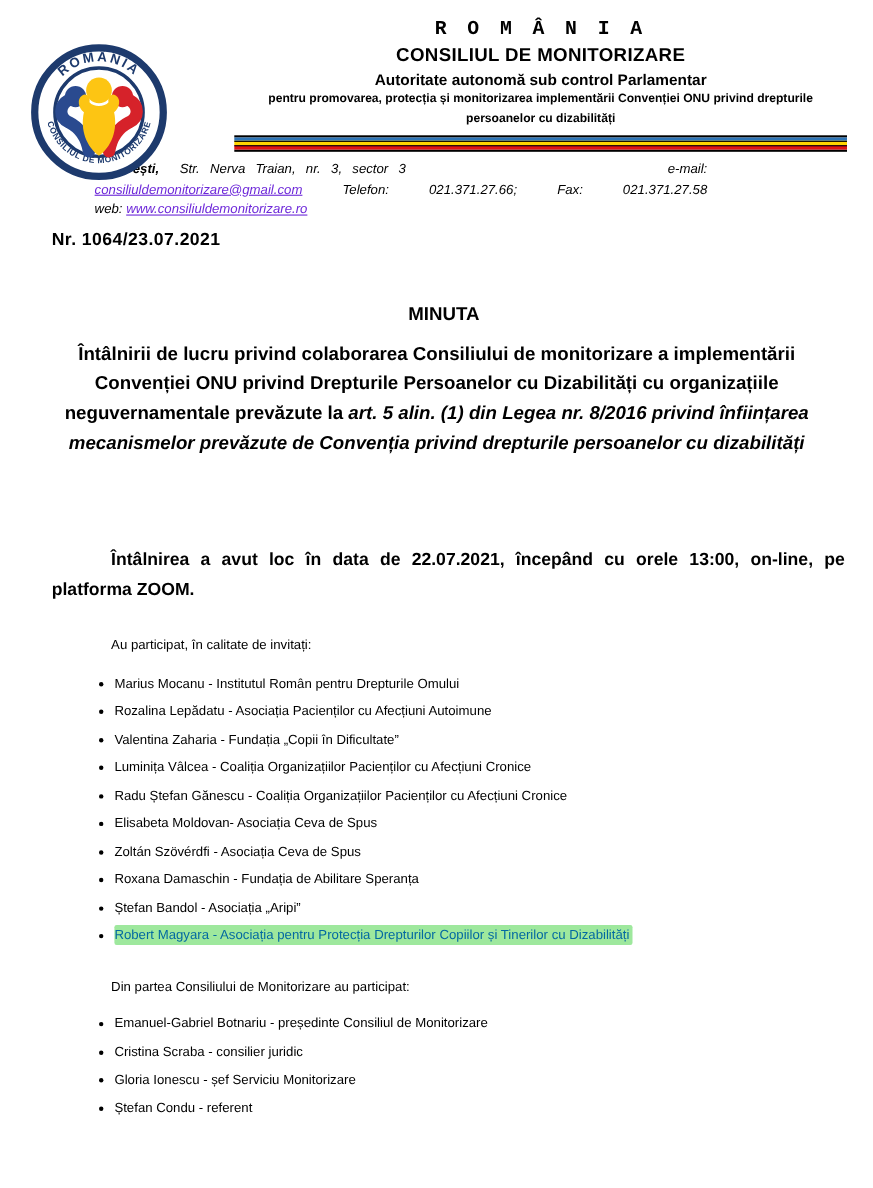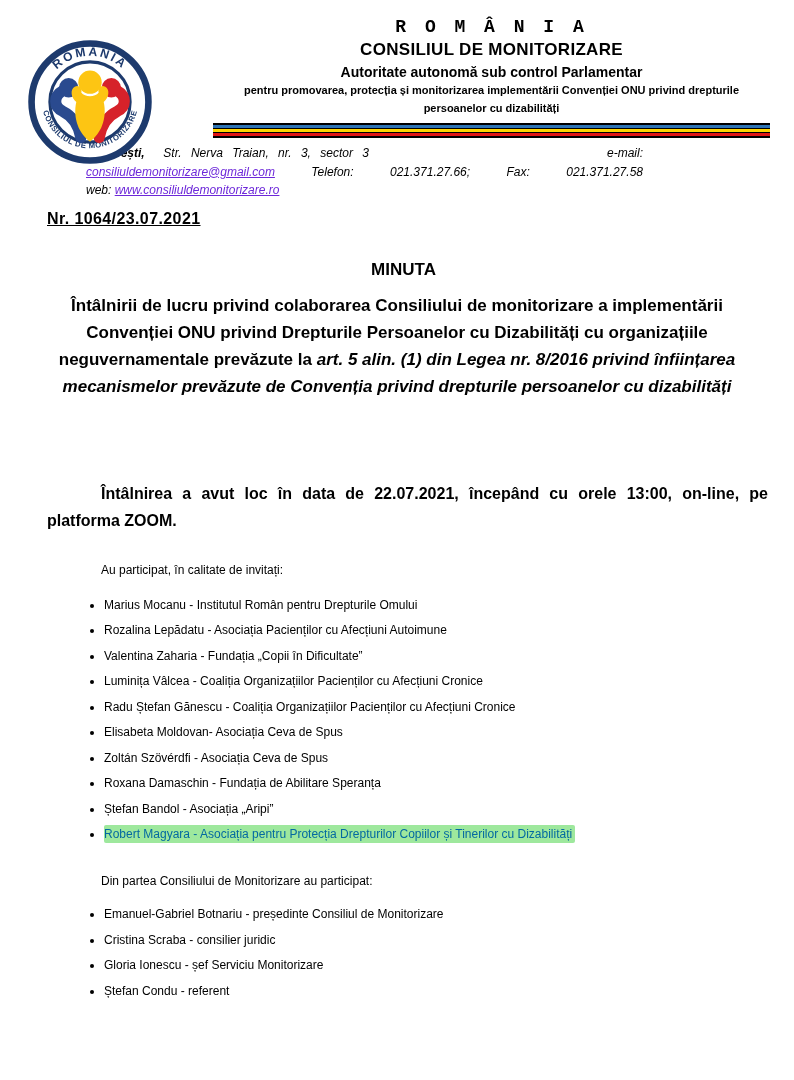--- a/index.html
+++ b/index.html
@@ -24,22 +24,22 @@
   .stripe{height:3px;}
   .stripe + .stripe{border-top:1px solid #000;}
 
   .contact{margin-left:86px;width:557px;margin-top:6px;font-size:12px;line-height:18.5px;font-style:italic;}
   .contact-row{display:flex;justify-content:space-between;align-items:baseline;}
   .addr-left{word-spacing:6px;}
   .bold{font-weight:bold;}
   a.doc-link{color:#6d28d9;text-decoration:underline;cursor:pointer;}
 
   
-  .doc-number{margin:10px 0 0 47px;font-size:16px;font-weight:bold;letter-spacing:.4px;text-decoration:underline;}
-  .doc-title{margin-top:32px;text-align:center;font-size:17px;font-weight:bold;padding-left:13px;}
+  .doc-number{margin:10px 0 0 47px;font-size:16px;font-weight:bold;letter-spacing:.4px;}
+  .doc-title{margin-top:48px;text-align:center;font-size:17px;font-weight:bold;padding-left:13px;}
   .doc-subject{margin:12px 30px 0 30px;text-align:center;font-size:17px;
     font-weight:bold;line-height:27px;}
   .doc-subject em{font-style:italic;}
 
   .intro{margin:80px 26px 0 47px;font-size:16px;font-weight:bold;line-height:27px;
     text-indent:54px;text-align:justify;}
   .section-lead{margin:26px 26px 0 47px;font-size:12px;line-height:21px;text-indent:54px;}
 
   ul.people{margin:14px 26px 0 47px;padding-left:57px;list-style:disc outside;}
   ul.people li{font-size:12px;line-height:21px;margin-bottom:4.5px;}

